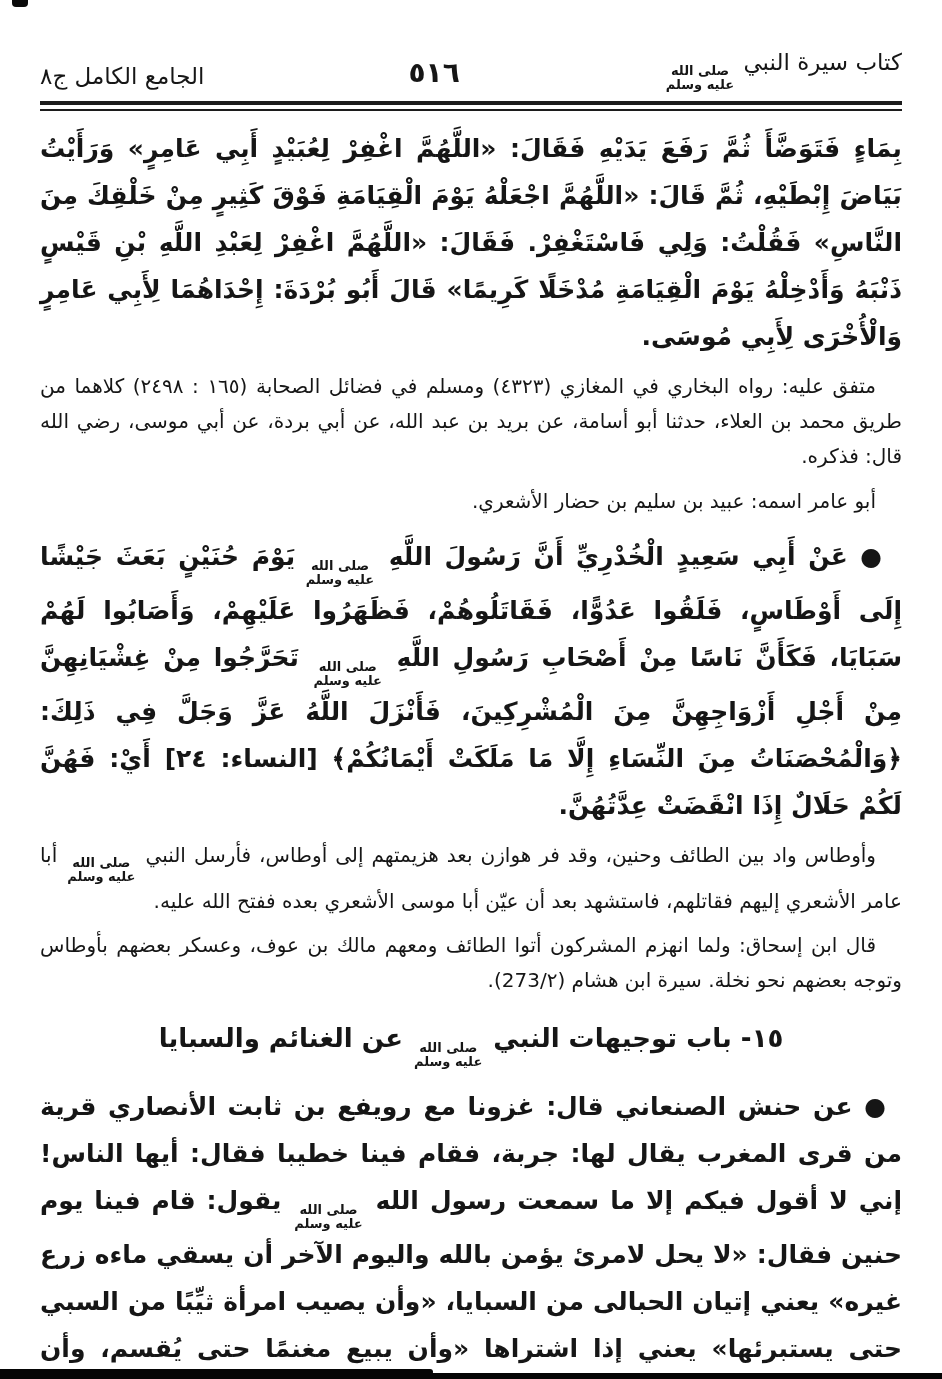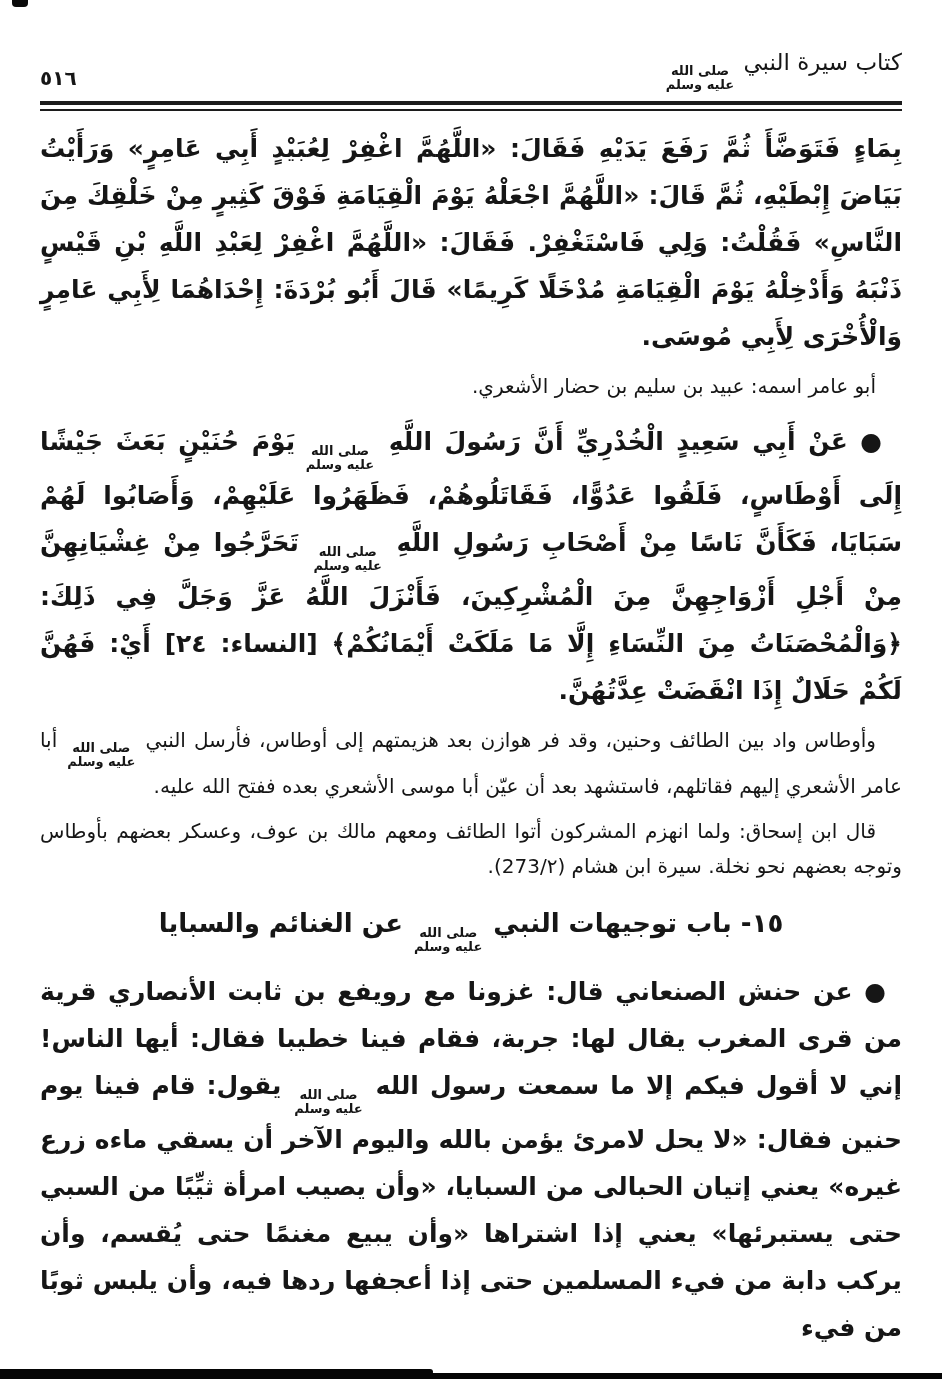--- a/index.html
+++ b/index.html
@@ -10,21 +10,21 @@
     font-family:"DejaVu Sans",sans-serif;
     direction:rtl;
     position:relative;
     overflow:hidden;
   }
   .page{padding:46px 40px 0 40px;}
   .header{
     display:flex;justify-content:space-between;align-items:flex-end;
     font-size:23px;line-height:1.4;font-weight:normal;
   }
-  .header .pageno{font-size:20px;font-weight:bold;letter-spacing:2px;}
+  .header .pageno{font-size:28px;font-weight:bold;letter-spacing:2px;}
   .rule{
     margin-top:9px;height:4px;
     border-top:4px solid #1c1c1c;
     border-bottom:2px solid #1c1c1c;
   }
   p{margin:0;}
   .matn{
     font-size:25px;line-height:1.88;font-weight:bold;
     text-align:justify;margin-top:14px;
   }
@@ -60,26 +60,28 @@
 <div class="scan-corner"></div>
 
 <div class="page">
 
   <div class="header">
     <span>كتاب سيرة النبي <span class="saw">
           <span>صلى الله</span>
           <span>عليه وسلم</span>
         </span></span>
     <span class="pageno">٥١٦</span>
+    <span>الجامع الكامل ج٨</span>
   </div>
 
   <div class="rule"></div>
 
   <p class="matn">بِمَاءٍ فَتَوَضَّأَ ثُمَّ رَفَعَ يَدَيْهِ فَقَالَ: «اللَّهُمَّ اغْفِرْ لِعُبَيْدٍ أَبِي عَامِرٍ» وَرَأَيْتُ بَيَاضَ إِبْطَيْهِ، ثُمَّ قَالَ: «اللَّهُمَّ اجْعَلْهُ يَوْمَ الْقِيَامَةِ فَوْقَ كَثِيرٍ مِنْ خَلْقِكَ مِنَ النَّاسِ» فَقُلْتُ: وَلِي فَاسْتَغْفِرْ. فَقَالَ: «اللَّهُمَّ اغْفِرْ لِعَبْدِ اللَّهِ بْنِ قَيْسٍ ذَنْبَهُ وَأَدْخِلْهُ يَوْمَ الْقِيَامَةِ مُدْخَلًا كَرِيمًا» قَالَ أَبُو بُرْدَةَ: إِحْدَاهُمَا لِأَبِي عَامِرٍ وَالْأُخْرَى لِأَبِي مُوسَى.</p>
 
+  <p class="takhrij">متفق عليه: رواه البخاري في المغازي (٤٣٢٣) ومسلم في فضائل الصحابة (١٦٥ : ٢٤٩٨) كلاهما من طريق محمد بن العلاء، حدثنا أبو أسامة، عن بريد بن عبد الله، عن أبي بردة، عن أبي موسى، رضي الله قال: فذكره.</p>
 
   <p class="takhrij">أبو عامر اسمه: عبيد بن سليم بن حضار الأشعري.</p>
 
   <p class="matn bullet">● عَنْ أَبِي سَعِيدٍ الْخُدْرِيِّ أَنَّ رَسُولَ اللَّهِ <span class="saw">
         <span>صلى الله</span>
         <span>عليه وسلم</span>
       </span> يَوْمَ حُنَيْنٍ بَعَثَ جَيْشًا إِلَى أَوْطَاسٍ، فَلَقُوا عَدُوًّا، فَقَاتَلُوهُمْ، فَظَهَرُوا عَلَيْهِمْ، وَأَصَابُوا لَهُمْ سَبَايَا، فَكَأَنَّ نَاسًا مِنْ أَصْحَابِ رَسُولِ اللَّهِ <span class="saw">
         <span>صلى الله</span>
         <span>عليه وسلم</span>
       </span> تَحَرَّجُوا مِنْ غِشْيَانِهِنَّ مِنْ أَجْلِ أَزْوَاجِهِنَّ مِنَ الْمُشْرِكِينَ، فَأَنْزَلَ اللَّهُ عَزَّ وَجَلَّ فِي ذَلِكَ: ﴿وَالْمُحْصَنَاتُ مِنَ النِّسَاءِ إِلَّا مَا مَلَكَتْ أَيْمَانُكُمْ﴾ [النساء: ٢٤] أَيْ: فَهُنَّ لَكُمْ حَلَالٌ إِذَا انْقَضَتْ عِدَّتُهُنَّ.</p>

